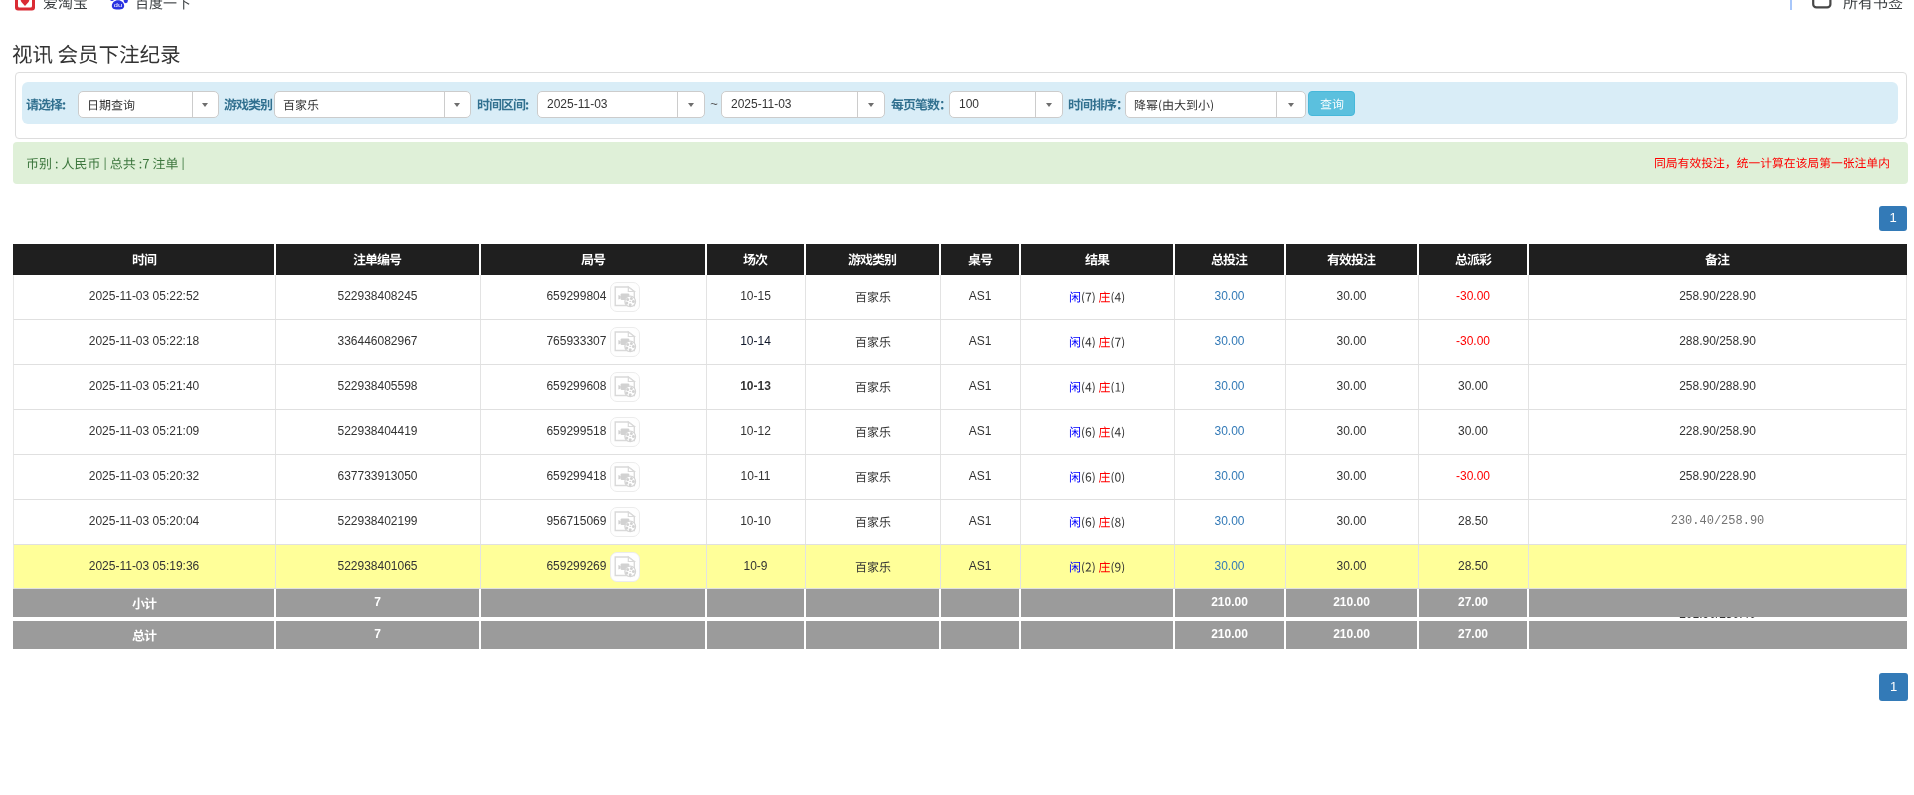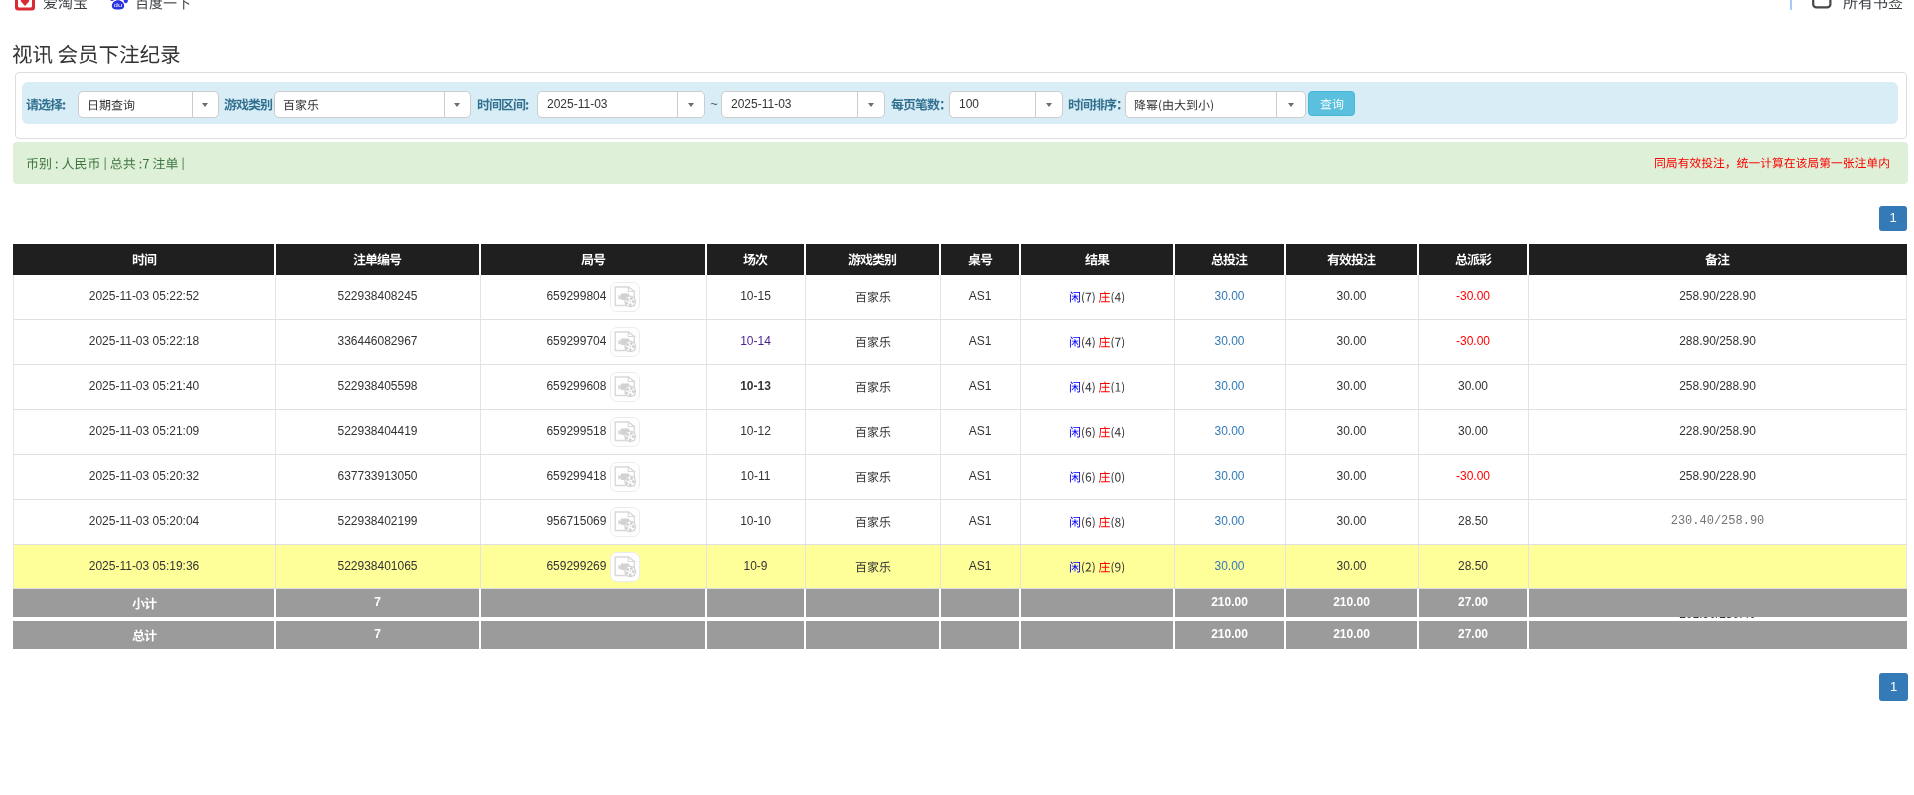--- a/index.html
+++ b/index.html
@@ -459,38 +459,38 @@
 <div style="position:absolute;left:706px;top:320px;width:1px;height:44px;background:#e3e3e3"></div>
 <div style="position:absolute;left:805px;top:320px;width:1px;height:44px;background:#e3e3e3"></div>
 <div style="position:absolute;left:940px;top:320px;width:1px;height:44px;background:#e3e3e3"></div>
 <div style="position:absolute;left:1020px;top:320px;width:1px;height:44px;background:#e3e3e3"></div>
 <div style="position:absolute;left:1174px;top:320px;width:1px;height:44px;background:#e3e3e3"></div>
 <div style="position:absolute;left:1285px;top:320px;width:1px;height:44px;background:#e3e3e3"></div>
 <div style="position:absolute;left:1418px;top:320px;width:1px;height:44px;background:#e3e3e3"></div>
 <div style="position:absolute;left:1528px;top:320px;width:1px;height:44px;background:#e3e3e3"></div>
 <div style="position:absolute;top:335.1px;font-family:'Liberation Sans',sans-serif;font-size:12px;color:#333;font-weight:normal;line-height:13px;white-space:pre;letter-spacing:0;left:144.0px;transform:translateX(-50%);">2025-11-03 05:22:18</div>
 <div style="position:absolute;top:335.1px;font-family:'Liberation Sans',sans-serif;font-size:12px;color:#333;font-weight:normal;line-height:13px;white-space:pre;letter-spacing:0;left:377.5px;transform:translateX(-50%);">336446082967</div>
-<div style="position:absolute;top:335.1px;font-family:'Liberation Sans',sans-serif;font-size:12px;color:#333;font-weight:normal;line-height:13px;white-space:pre;letter-spacing:0;left:546.4px;">659299704</div>
+<div style="position:absolute;top:335.1px;font-family:'Liberation Sans',sans-serif;font-size:12px;color:#333;font-weight:normal;line-height:13px;white-space:pre;letter-spacing:0;left:546.4px;">765933307</div>
 <div style="position:absolute;left:609.6px;top:327.0px;width:30px;height:30px">
     <svg width="30" height="30" viewBox="0 0 30 30">
       <rect x="0.5" y="0.5" width="29" height="29" rx="6.5" fill="#fefefe" stroke="#ececec"></rect>
       <path d="M5.2,5 H18.3 L24.3,9.5 V23.5 H5.2 Z" fill="#fff" stroke="#d9d9d9" stroke-width="1.4"></path>
       <path d="M18.3,5 L24.3,9.5 H18.3 Z" fill="#fff" stroke="#d9d9d9" stroke-width="1.2"></path>
       <path d="M8.4,12.9 L10.7,14 V16.4 L8.4,17.5 Z" fill="#d2d2d2"></path>
       <rect x="10.6" y="11.4" width="8.7" height="6.5" rx="1.2" fill="#d2d2d2"></rect>
       <circle cx="20.2" cy="19.4" r="5.3" fill="#fff" stroke="#d5d5d5" stroke-width="1.3"></circle>
       <circle cx="17.7" cy="17.4" r="1.5" fill="#d2d2d2"></circle>
       <circle cx="21.4" cy="16.6" r="1.5" fill="#d2d2d2"></circle>
       <circle cx="23.4" cy="19.6" r="1.5" fill="#d2d2d2"></circle>
       <circle cx="20.2" cy="22.8" r="1.5" fill="#d2d2d2"></circle>
       <circle cx="16.8" cy="21" r="1.5" fill="#d2d2d2"></circle>
       <ellipse cx="20.2" cy="19.4" rx="1" ry="0.55" fill="#d9d9d9"></ellipse>
     </svg>
   </div>
-<div style="position:absolute;top:335.1px;font-family:'Liberation Sans',sans-serif;font-size:12px;color:#4c1d95;font-weight:normal;line-height:13px;white-space:pre;letter-spacing:0;left:755.5px;transform:translateX(-50%);">10-14</div>
+<div style="position:absolute;top:335.1px;font-family:'Liberation Sans',sans-serif;font-size:12px;color:#0f172a;font-weight:normal;line-height:13px;white-space:pre;letter-spacing:0;left:755.5px;transform:translateX(-50%);">10-14</div>
 <div style="position:absolute;left:854.5px;top:336.00px;width:36.0px;height:12.0px">
     <svg width="36.00" height="12.00" viewBox="0 0 3000 1000">
       <use href="#g3" x="0" fill="#333"></use>
       <use href="#g30" x="1000" fill="#333"></use>
       <use href="#g31" x="2000" fill="#333"></use>
     </svg>
   </div>
 <div style="position:absolute;top:335.1px;font-family:'Liberation Sans',sans-serif;font-size:12px;color:#333;font-weight:normal;line-height:13px;white-space:pre;letter-spacing:0;left:980.0px;transform:translateX(-50%);">AS1</div>
 <div style="position:absolute;left:1068.9px;top:336.00px;width:56.2px;height:12.0px">
     <svg width="56.23" height="12.00" viewBox="0 0 4686 1000">

